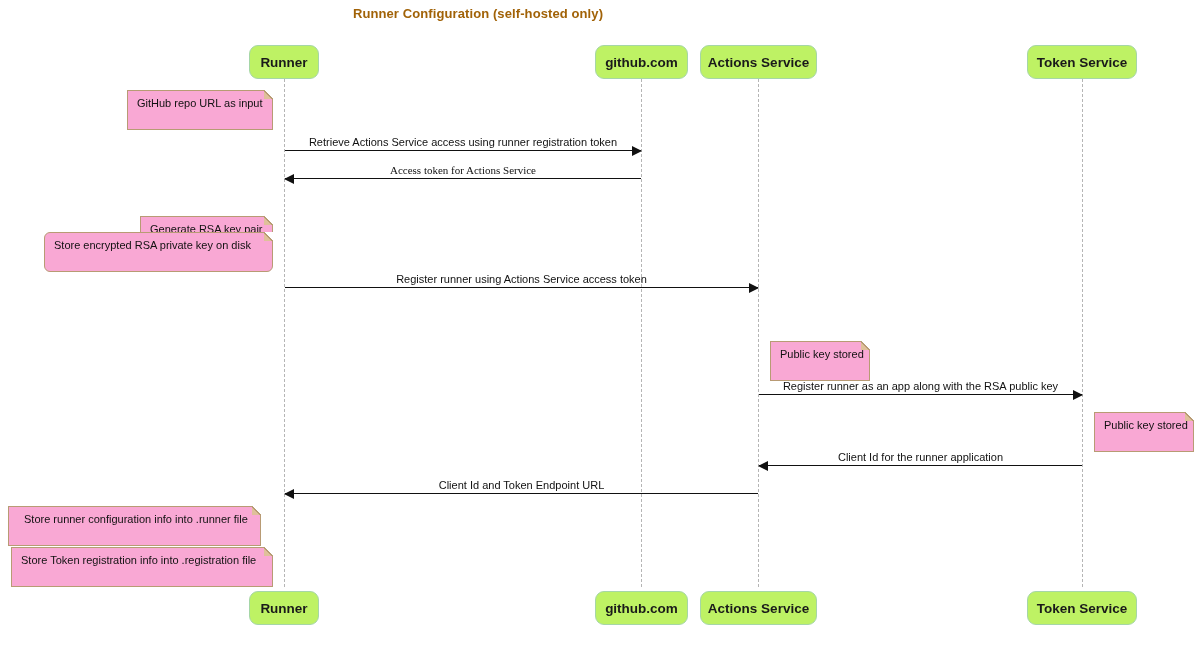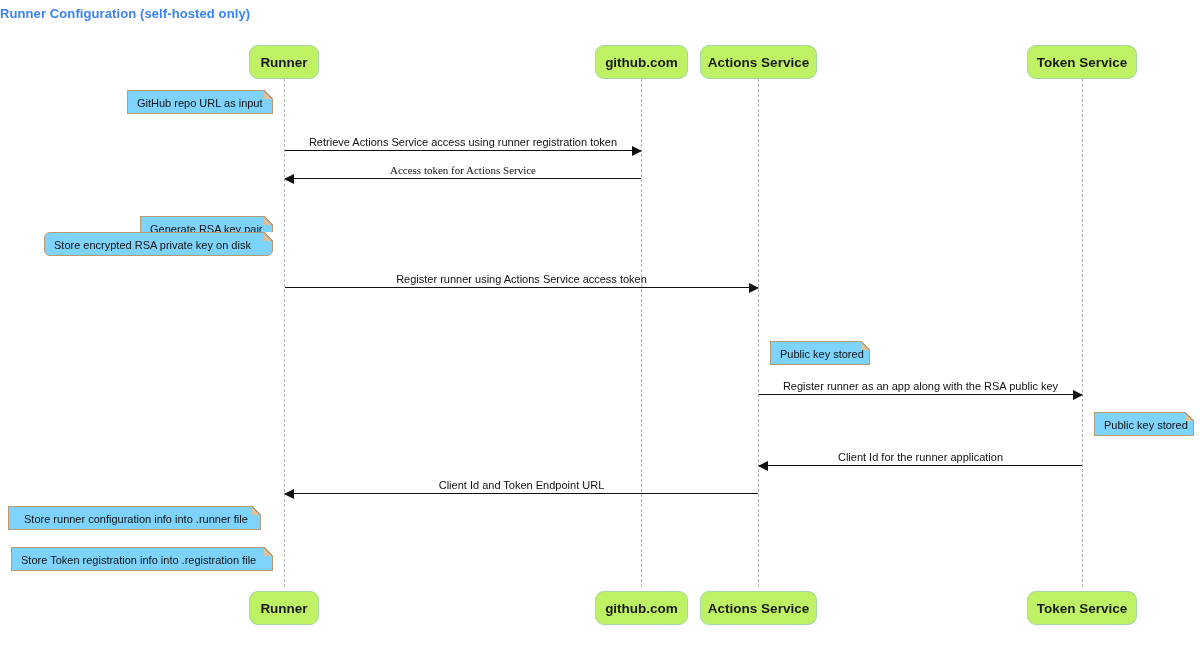--- a/index.html
+++ b/index.html
@@ -14,24 +14,24 @@
     width:1200px;
     height:647px;
     background:#ffffff;
     overflow:hidden;
   }
   #title{
     position:absolute;
     top:6px;
     left:0;
     width:956px;
-    text-align:left;
+    text-align:center;
     font-size:13px;
     font-weight:bold;
-    color:#3b82f6;
+    color:#a16207;
     letter-spacing:.1px;
   }
   
   .lifeline{
     position:absolute;
     width:0;
     border-left:1px dashed #b5b5b5;
   }
   
   .actor{
@@ -46,27 +46,27 @@
     font-size:13.5px;
     font-weight:bold;
     color:#1a1a1a;
     box-sizing:border-box;
     padding:0 12px;
     white-space:nowrap;
   }
   
   .note{
     position:absolute;
-    background:#7dd3fc;
+    background:#f9a8d4;
     border:1px solid #b89b74;
     box-sizing:border-box;
     font-size:11px;
     color:#111111;
     white-space:nowrap;
-    height:24px;
+    height:40px;
     line-height:24px;
     padding:0 9px;
   }
   .note .fold{
     position:absolute;
     top:-1px;
     right:-1px;
     width:9px;
     height:9px;
     background:

